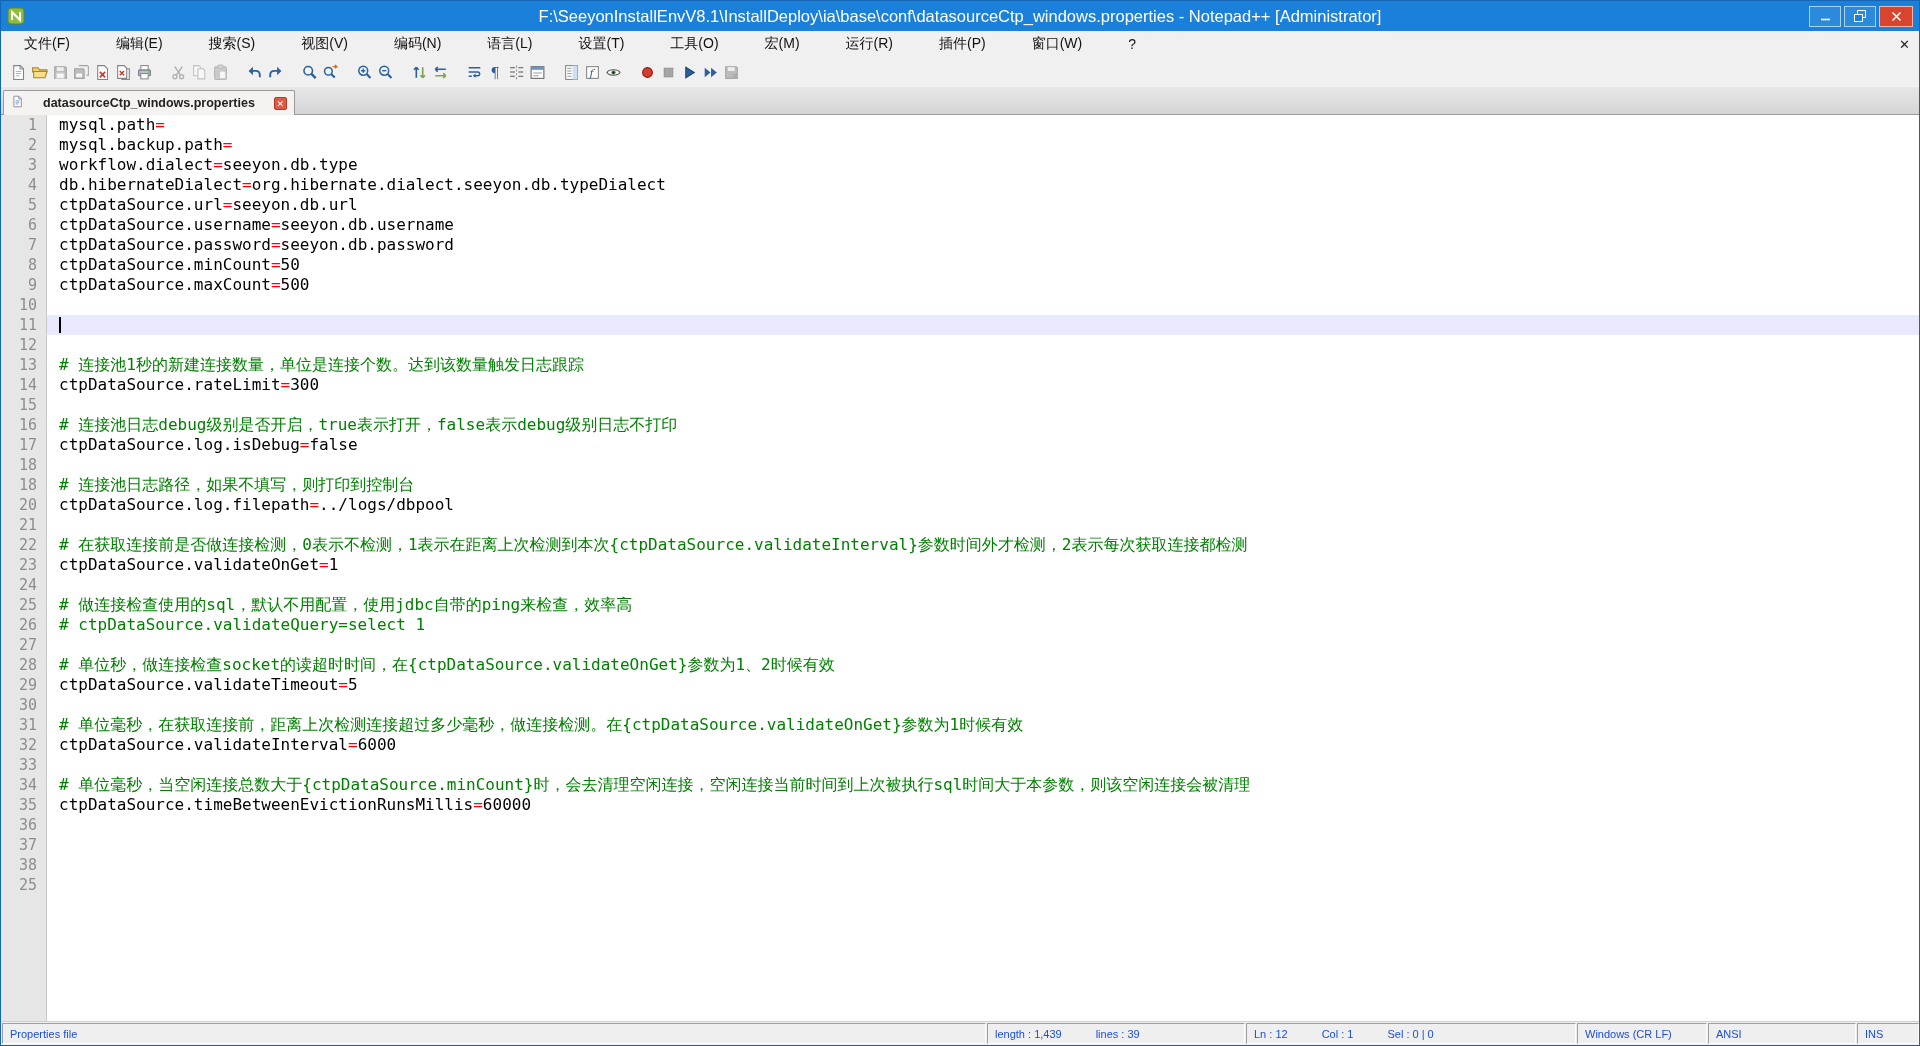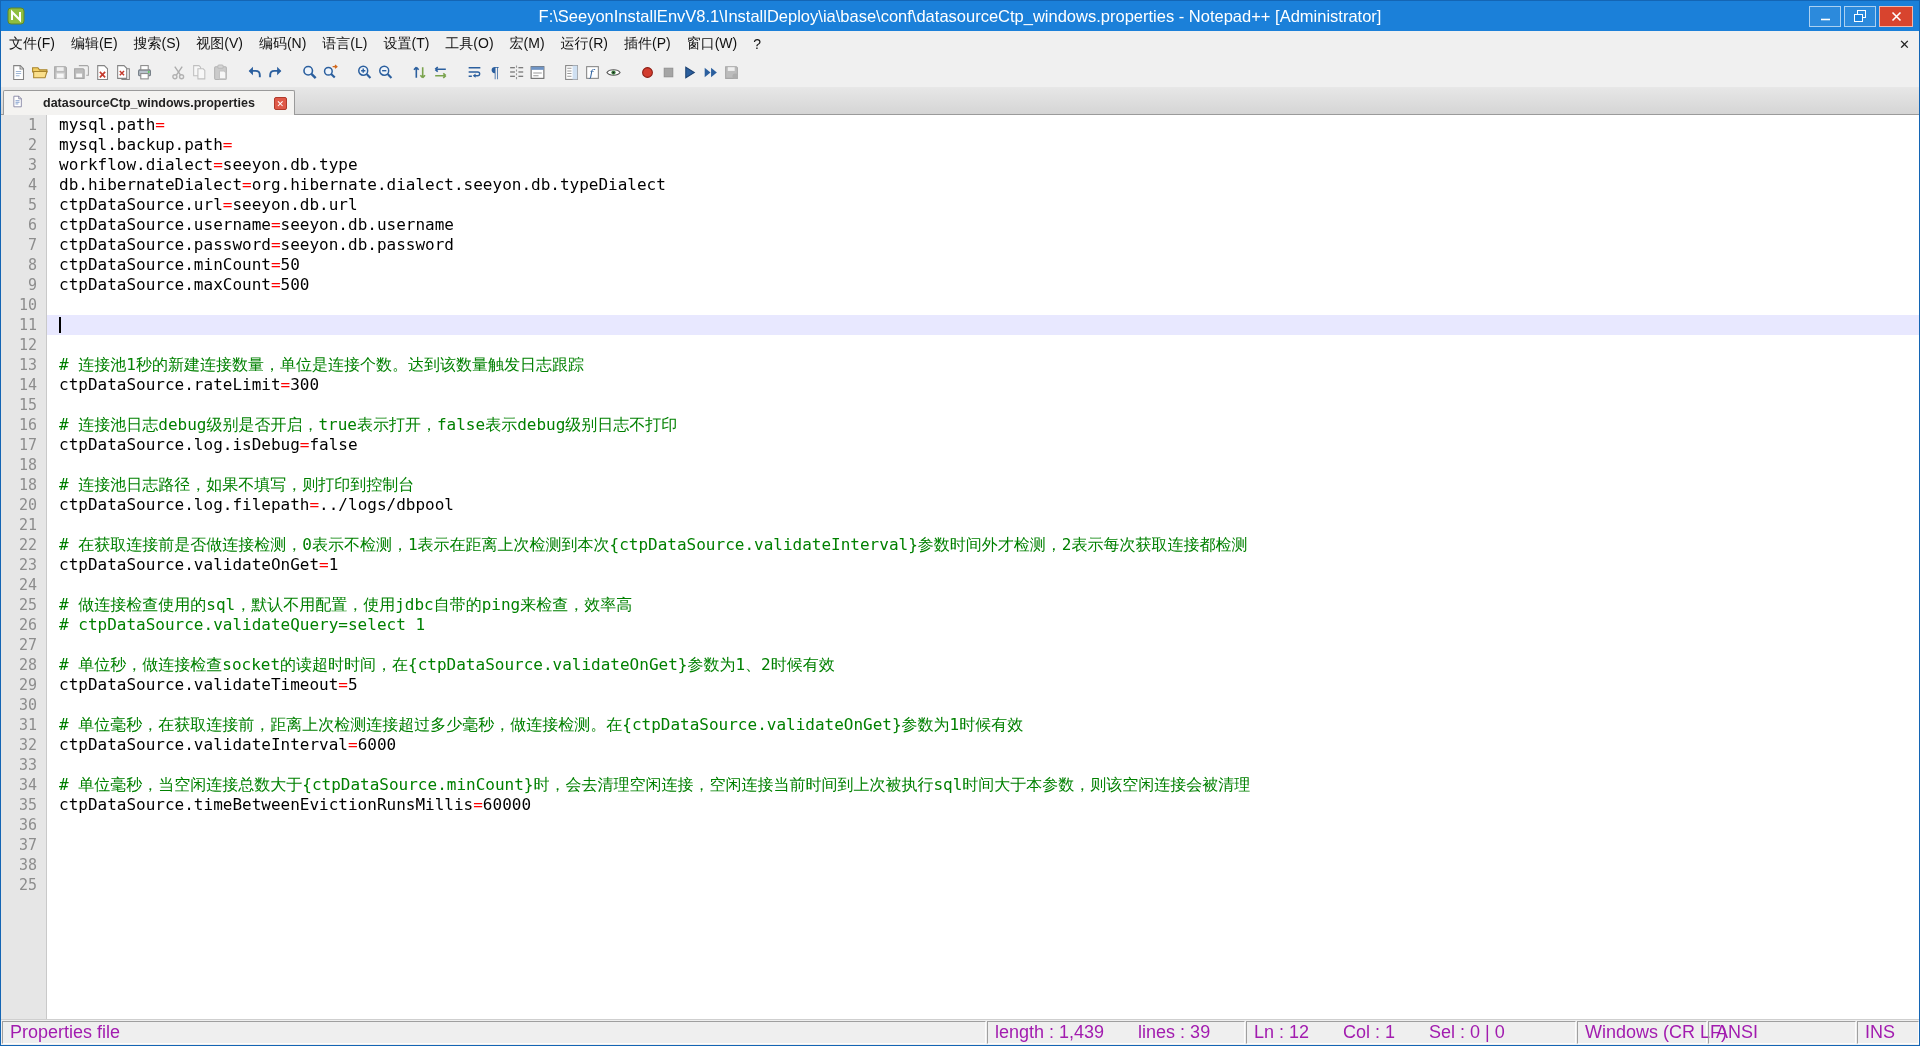--- a/index.html
+++ b/index.html
@@ -8,21 +8,21 @@
 
 .titlebar{flex:0 0 30px;background:#1b80d9;display:flex;align-items:center;position:relative}
 .app-icon{margin-left:6px;display:flex;align-items:center}
 .title-text{position:absolute;left:50%;transform:translateX(-50%);color:#fff;font-size:16.5px;white-space:nowrap}
 .win-controls{margin-left:auto;display:flex;align-items:center}
 .win-btn{width:32px;height:21px;display:flex;align-items:center;justify-content:center;border:1px solid rgba(255,255,255,.6);background:rgba(255,255,255,.08);margin-right:3px}
 .win-btn.close{background:#d8442e;border-color:#f0b7ad;width:34px;margin-right:6px}
 
 .menubar{flex:0 0 26px;background:#f0f0f0;display:flex;align-items:center;font-size:14px;color:#111}
 .menu-items{display:flex;height:100%}
-.menu-item{padding:0 8px;display:flex;align-items:center;cursor:default}
+.menu-item{padding:0 23px;display:flex;align-items:center;cursor:default}
 .menubar-close{margin-left:auto;margin-right:9px;font-size:13px;color:#222}
 
 .toolbar{flex:0 0 30px;background:#f0f0f0;display:flex;align-items:center;padding-left:3px}
 #toolbar-groups{display:flex;align-items:center}
 .tb-group{display:flex;align-items:center;padding:0 4px}
 .tb-group + .tb-group{margin-left:5px}
 .tb-btn{width:21px;height:21px;display:flex;align-items:center;justify-content:center}
 .tb-btn.disabled{filter:grayscale(1) opacity(.45)}
 
 .tabbar{flex:0 0 28px;background:linear-gradient(#e7e7e7,#d5d5d5);border-bottom:1px solid #9a9a9a;display:flex;align-items:flex-end;padding-left:2px}
@@ -32,21 +32,21 @@
 .editor{flex:1;display:flex;overflow:hidden;background:#fff}
 .gutter{flex:0 0 46px;background:#e6e6e6;border-right:1px solid #c9c9c9}
 .ln{height:20px;line-height:20px;text-align:right;padding-right:9px;color:#8d8d8d;font-family:"DejaVu Sans Mono",monospace;font-size:15px}
 .code{flex:1;position:relative;background:#fff}
 .row{height:20px;padding-left:12px;font-family:"DejaVu Sans Mono",monospace;font-size:16px;line-height:20px;white-space:pre;position:relative;color:#000}
 .row.cur{background:#e8e8ff}
 .caret{position:absolute;left:12px;top:2px;width:2px;height:16px;background:#000}
 .tk-eq{color:#ff0000}
 .tk-com{color:#008000}
 
-.statusbar{flex:0 0 24px;background:#efefef;display:flex;font-size:18px;color:#a21caf;border-top:1px solid #cfcfcf}
+.statusbar{flex:0 0 24px;background:#efefef;display:flex;font-size:11px;color:#1d4ed8;border-top:1px solid #cfcfcf}
 .seg{display:flex;align-items:center;padding:0 7px;border:1px solid;border-color:#9f9f9f #fdfdfd #fdfdfd #9f9f9f;margin:1px 0 1px 1px;white-space:pre}
 .seg.grow{flex:1}
 .seg .gap{margin-right:34px}
 .w1{width:258px}.w2{width:330px}.w3{width:130px}.w4{width:148px}.w5{width:62px}
 </style>
 </head>
 <body>
 
 <div class="window">
 

